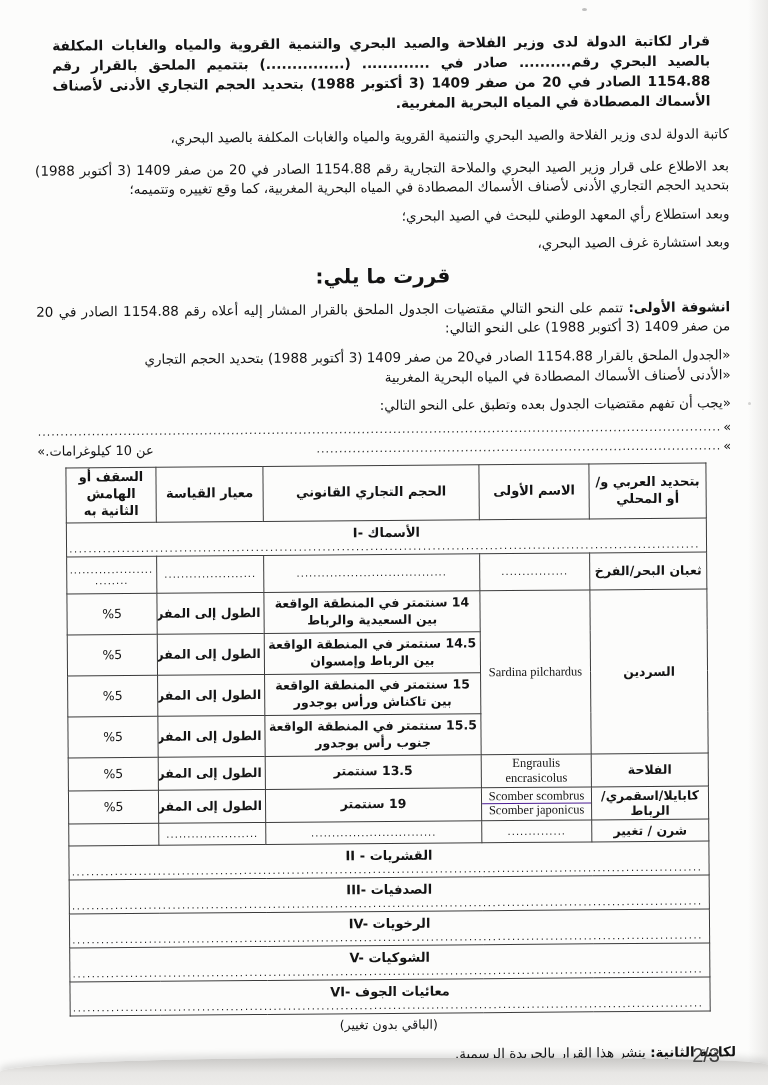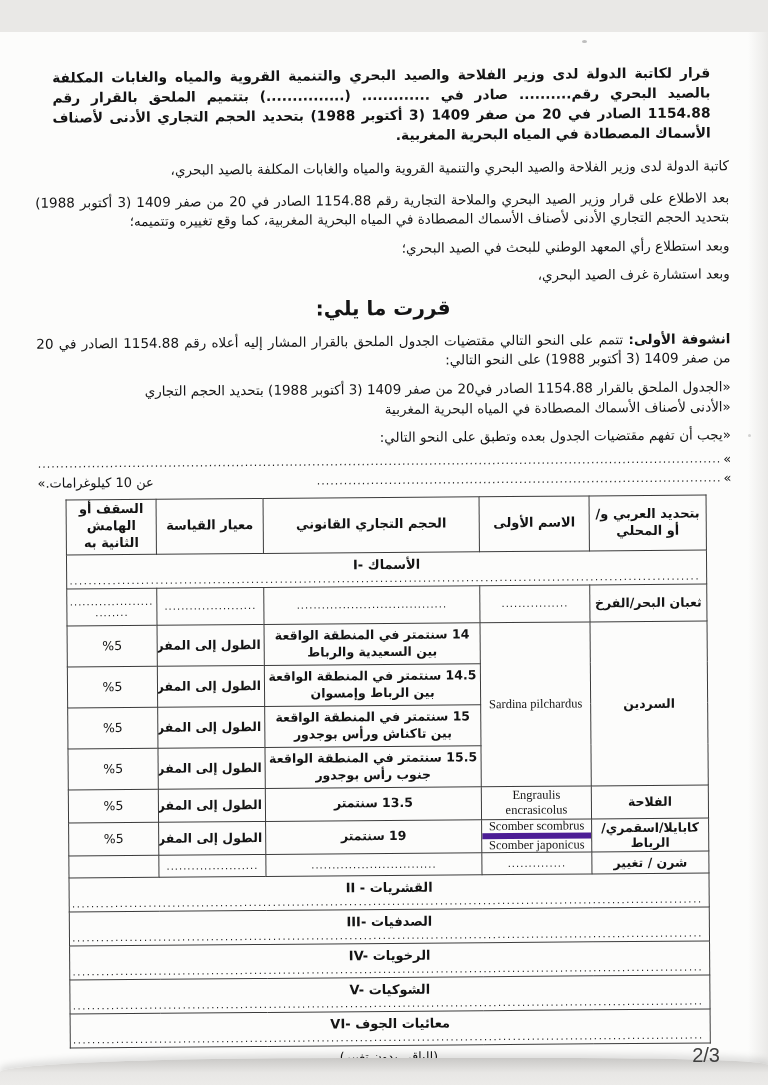--- a/index.html
+++ b/index.html
@@ -2,21 +2,21 @@
 <html lang="ar"><head>
 <meta charset="utf-8">
 <style>
   html,body{margin:0;padding:0;}
   body{
     width:768px;height:1085px;position:relative;overflow:hidden;
     background:#e9e8e6;
     font-family:"DejaVu Sans", sans-serif;
     color:#141414;
   }
-  .scan{position:absolute;inset:0;background:#fcfcfb;margin-top:32px;}
+  .scan{position:absolute;inset:0;background:#fcfcfb;}
   .scan-edge-right{position:absolute;top:0;right:0;width:20px;height:100%;
     background:linear-gradient(to left,#e0dfdd,rgba(252,252,251,0));opacity:.65;}
   .bottom-edge{position:absolute;left:0;right:0;bottom:0;height:27px;
     background:linear-gradient(to bottom,#c9c8c6,#e8e7e5 55%,#ecebe9);
     border-radius:45% 25% 0 0 / 14px 7px 0 0;
     box-shadow:0 -4px 7px rgba(0,0,0,.12);}
   .speck{position:absolute;background:#8a8a8a;border-radius:50%;opacity:.55;}
   .speck.s1{left:582px;top:8px;width:5px;height:3px;}
   .speck.s2{left:748px;top:402px;width:3px;height:3px;opacity:.35;}
   .pageno{position:absolute;right:48px;bottom:18px;color:#404040;
@@ -47,21 +47,21 @@
   table.fish th{font-weight:bold;height:52px;font-size:13px;line-height:1.3;}
   .band td{border-left:1px solid #3c3c3c;border-right:1px solid #3c3c3c;}
   .band-title{display:block;text-align:center;font-weight:bold;font-size:13px;line-height:17px;padding-top:2px;}
   .band-dots{display:block;overflow:hidden;white-space:nowrap;font-size:10px;
     letter-spacing:1.6px;line-height:12px;text-align:right;padding:0 3px;}
   .celldots{display:block;overflow:hidden;white-space:nowrap;font-size:10px;
     letter-spacing:1px;line-height:11px;}
   .arname{font-weight:bold;}
   .sci{font-family:"Liberation Serif", serif;font-weight:normal;font-size:13px;}
   .sci-split div{line-height:13px;padding:0;}
-  .sci-split .top{border-bottom:6px solid #4c1d95;}
+  .sci-split .top{border-bottom:1px solid #4c1d95;}
   .sizecell{font-weight:bold;line-height:1.35;}
   .crit{font-weight:bold;white-space:nowrap;}
   .ltr{direction:ltr;unicode-bidi:isolate;}
   tr.r-eel td{height:34px;}
   tr.r-sard td{height:38px;}
   tr.r-anch td{height:19px;}
   tr.r-mack td{height:24px;}
   tr.r-cher td{height:19px;}
 
   .unchanged{text-align:center;font-size:12.5px;line-height:16px;margin-top:3px;}

